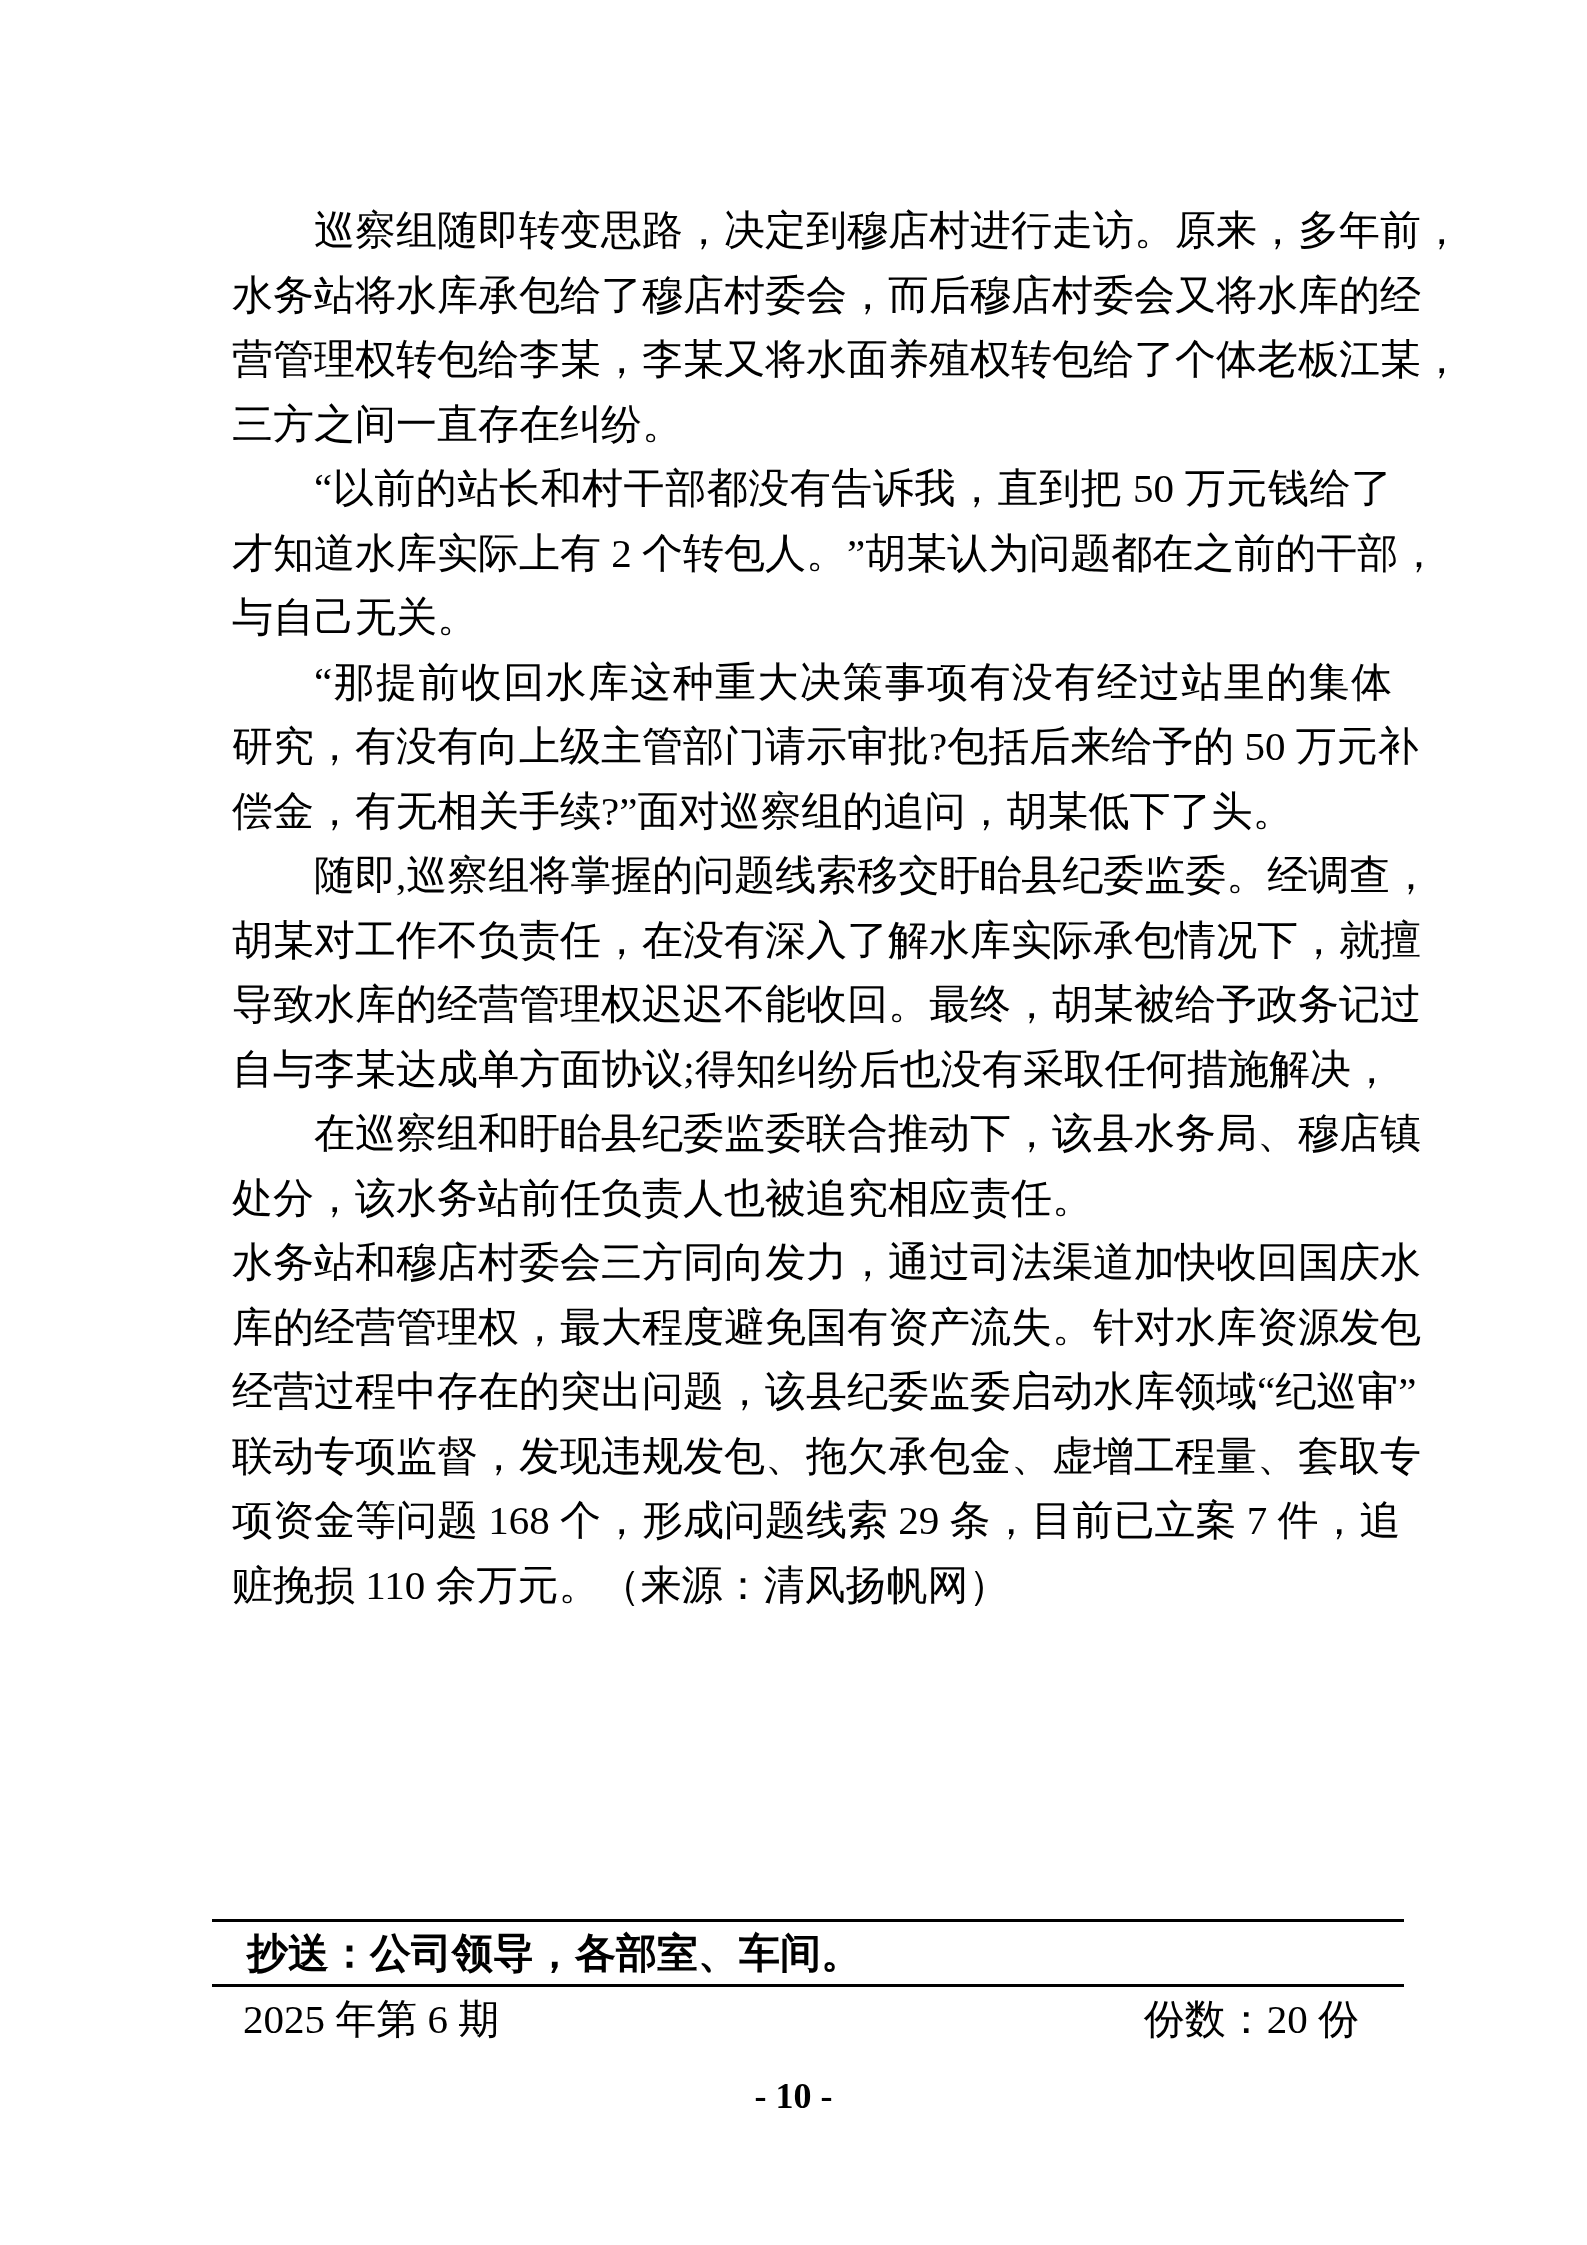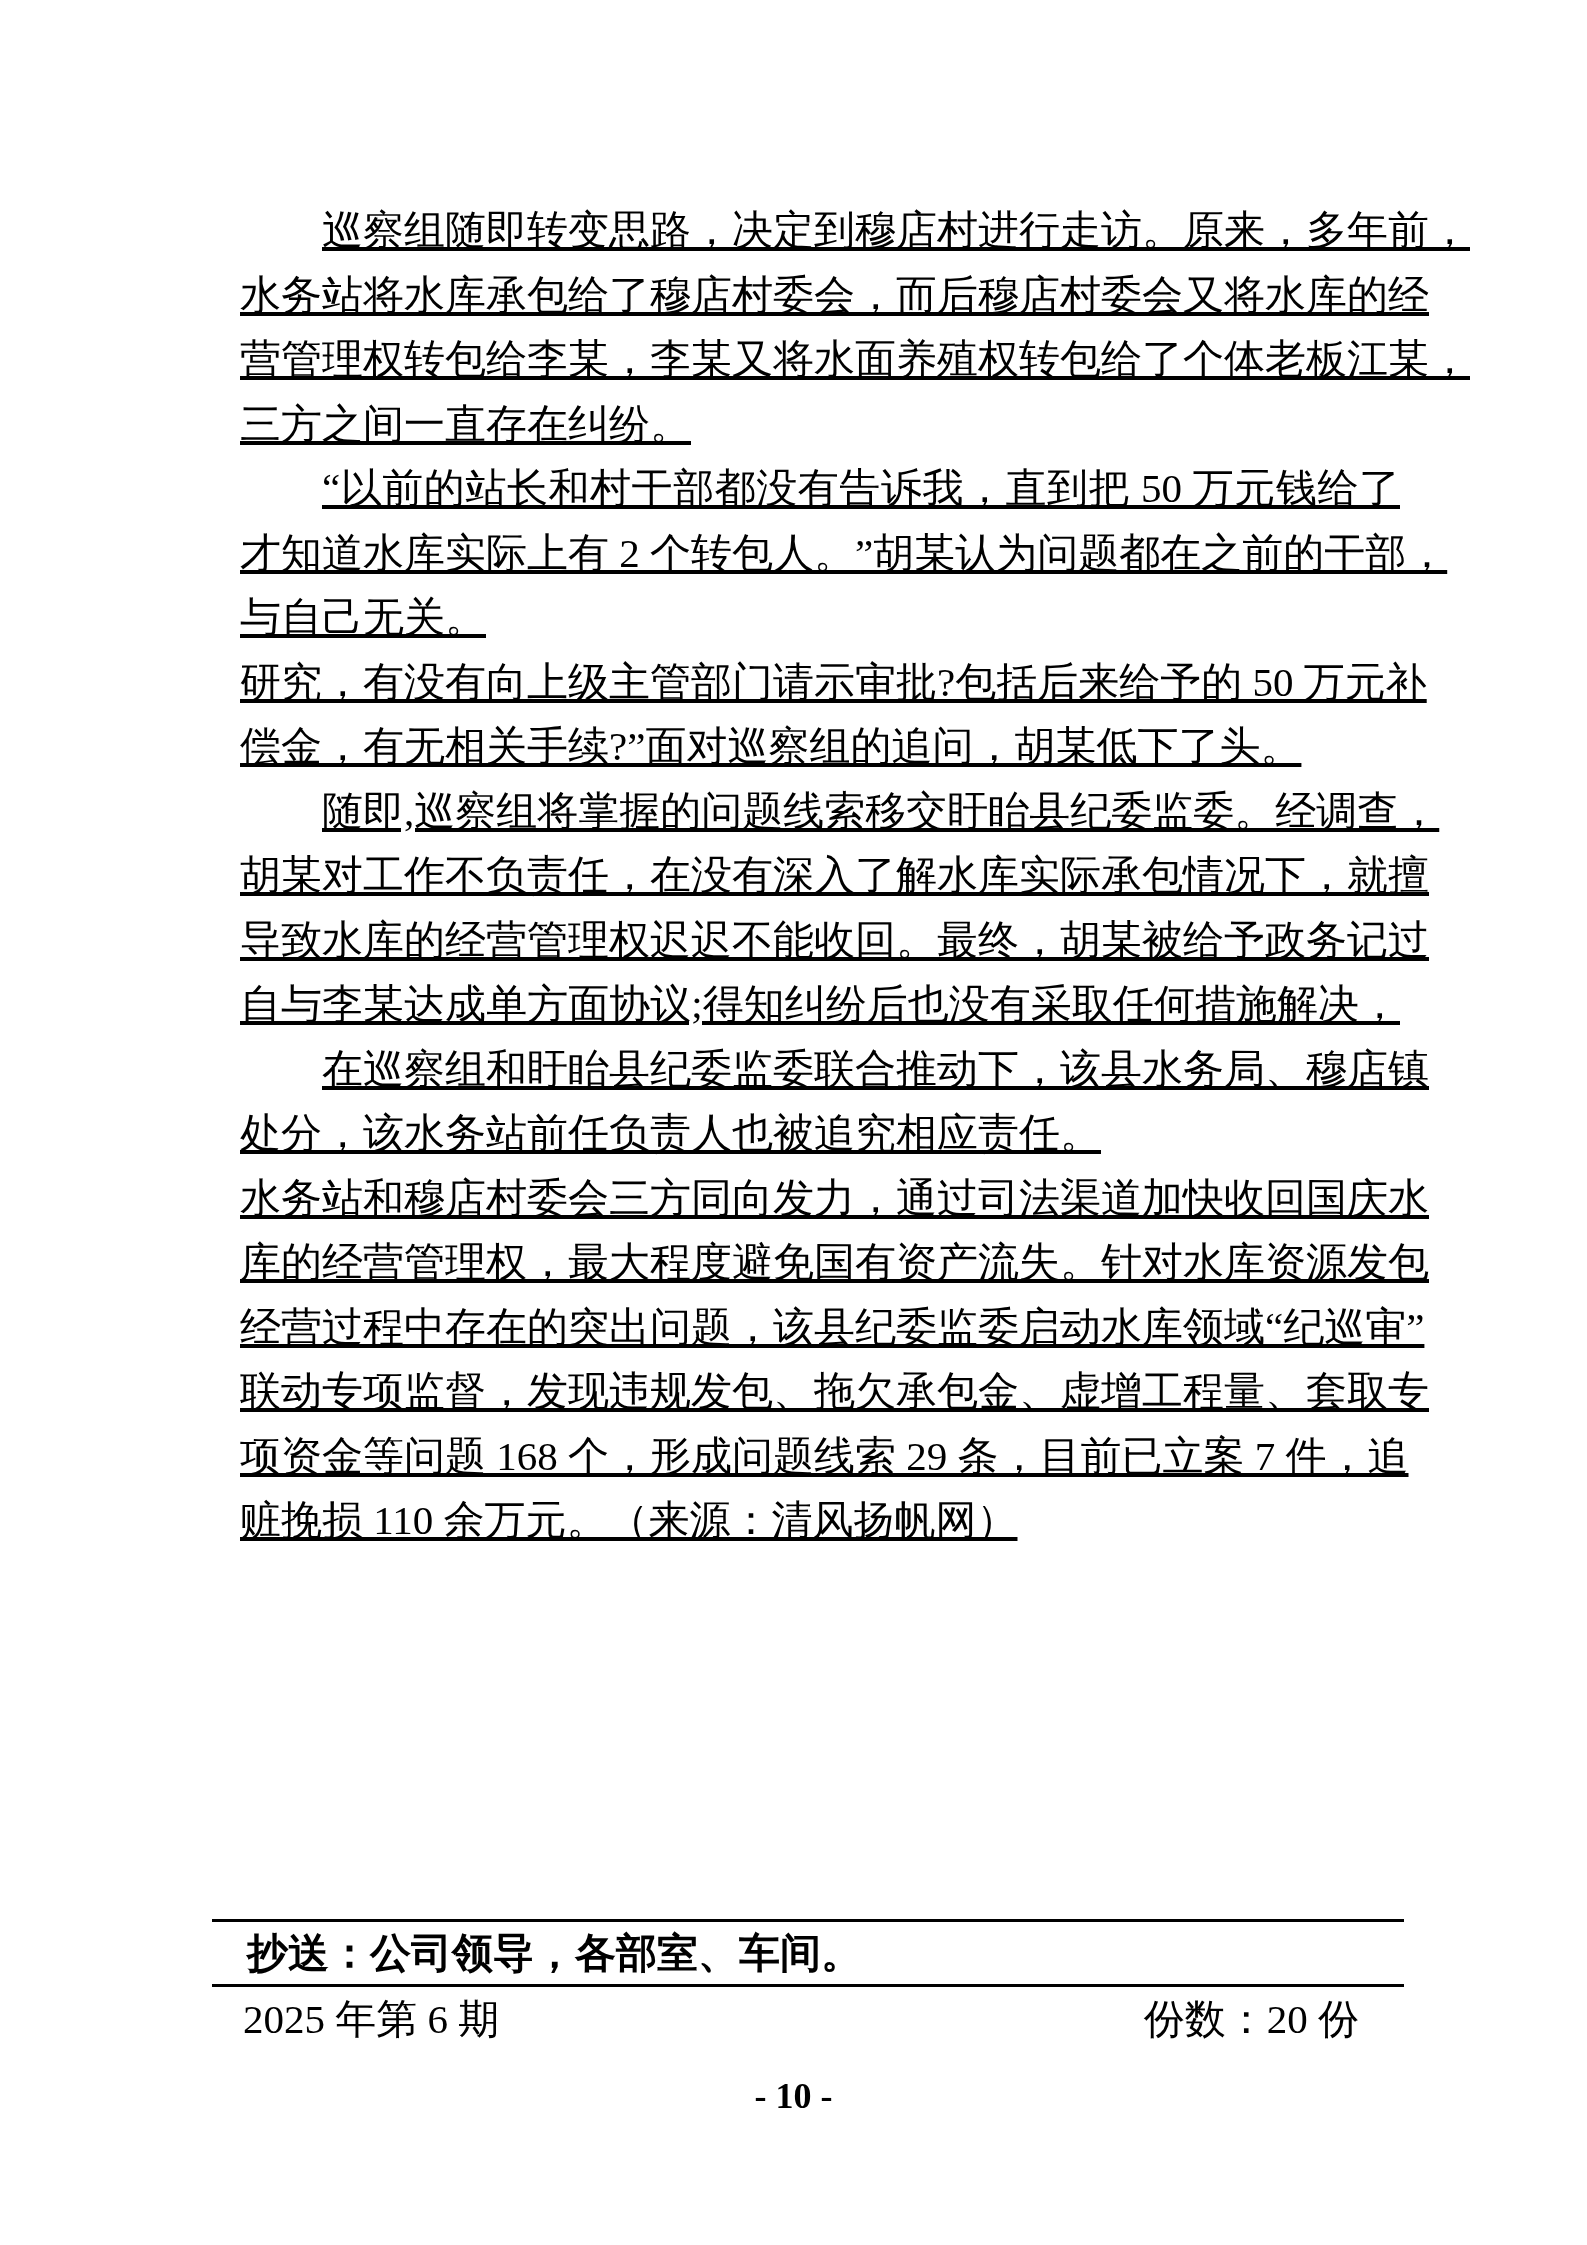--- a/index.html
+++ b/index.html
@@ -12,27 +12,26 @@
     width: 1587px;
     height: 2245px;
     background: #ffffff;
     color: #000000;
     font-family: "Liberation Serif", "DejaVu Serif", serif;
     overflow: hidden;
   }
   
   .doc-body {
     position: absolute;
-    left: 240px;
+    left: 232px;
     top: 198px;
     width: 1160px;
     font-size: 41px;
     line-height: 64.5px;
     text-align: justify;
-    text-decoration: underline;
   }
   .doc-body .line {
     height: 64.5px;
     white-space: nowrap;
     text-align: justify;
     text-align-last: justify;
     overflow: visible;
   }
   .doc-body .line.first {
     text-indent: 2em;
@@ -95,20 +94,21 @@
 <div class="page">
 
   <div class="doc-body">
       <div class="line first">巡察组随即转变思路，决定到穆店村进行走访。原来，多年前，</div>
       <div class="line">水务站将水库承包给了穆店村委会，而后穆店村委会又将水库的经</div>
       <div class="line">营管理权转包给李某，李某又将水面养殖权转包给了个体老板江某，</div>
       <div class="line last">三方之间一直存在纠纷。</div>
       <div class="line first">“以前的站长和村干部都没有告诉我，直到把 50 万元钱给了</div>
       <div class="line">才知道水库实际上有 2 个转包人。”胡某认为问题都在之前的干部，</div>
       <div class="line last">与自己无关。</div>
+      <div class="line first">“那提前收回水库这种重大决策事项有没有经过站里的集体</div>
       <div class="line">研究，有没有向上级主管部门请示审批?包括后来给予的 50 万元补</div>
       <div class="line last">偿金，有无相关手续?”面对巡察组的追问，胡某低下了头。</div>
       <div class="line first">随即,巡察组将掌握的问题线索移交盱眙县纪委监委。经调查，</div>
       <div class="line">胡某对工作不负责任，在没有深入了解水库实际承包情况下，就擅</div>
       <div class="line">导致水库的经营管理权迟迟不能收回。最终，胡某被给予政务记过</div>
       <div class="line">自与李某达成单方面协议;得知纠纷后也没有采取任何措施解决，</div>
       <div class="line first">在巡察组和盱眙县纪委监委联合推动下，该县水务局、穆店镇</div>
       <div class="line last">处分，该水务站前任负责人也被追究相应责任。</div>
       <div class="line">水务站和穆店村委会三方同向发力，通过司法渠道加快收回国庆水</div>
       <div class="line">库的经营管理权，最大程度避免国有资产流失。针对水库资源发包</div>

